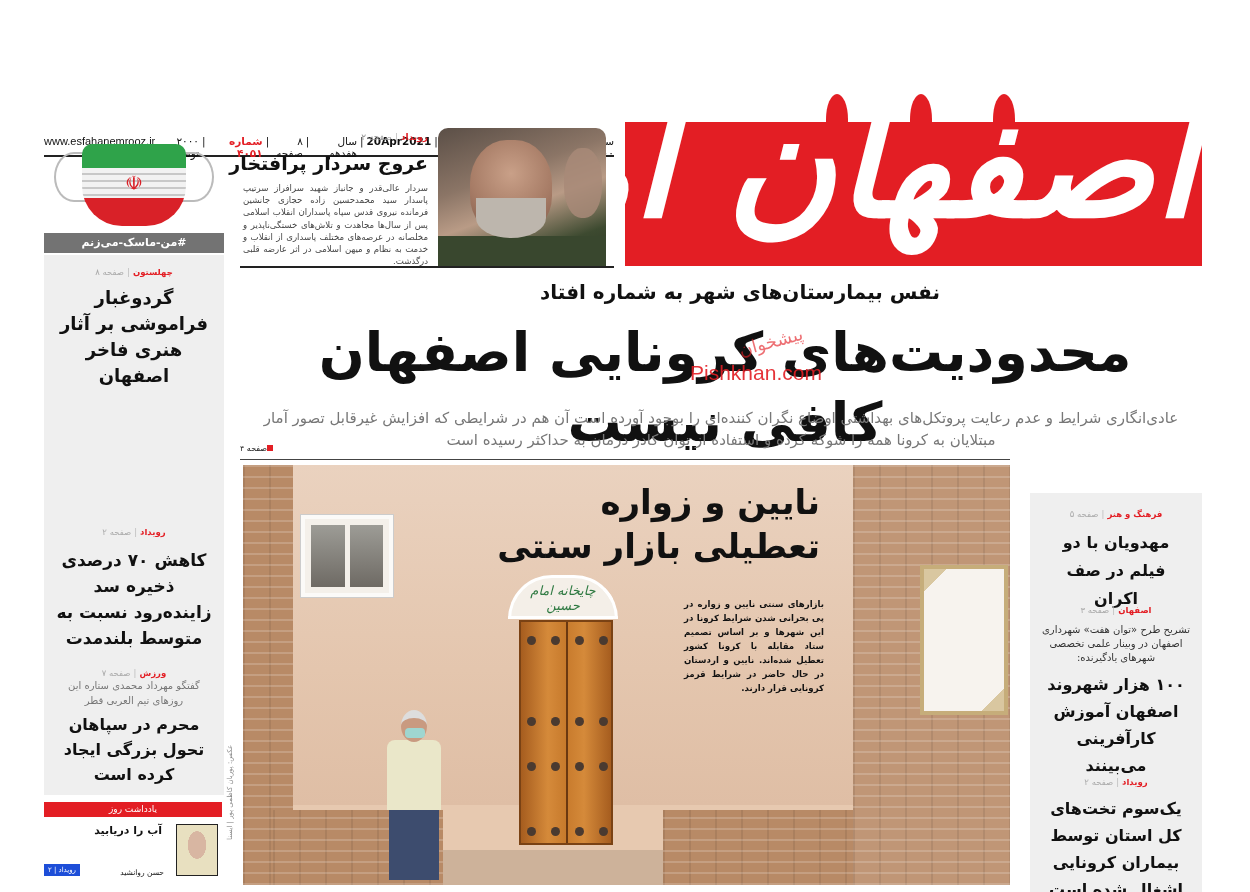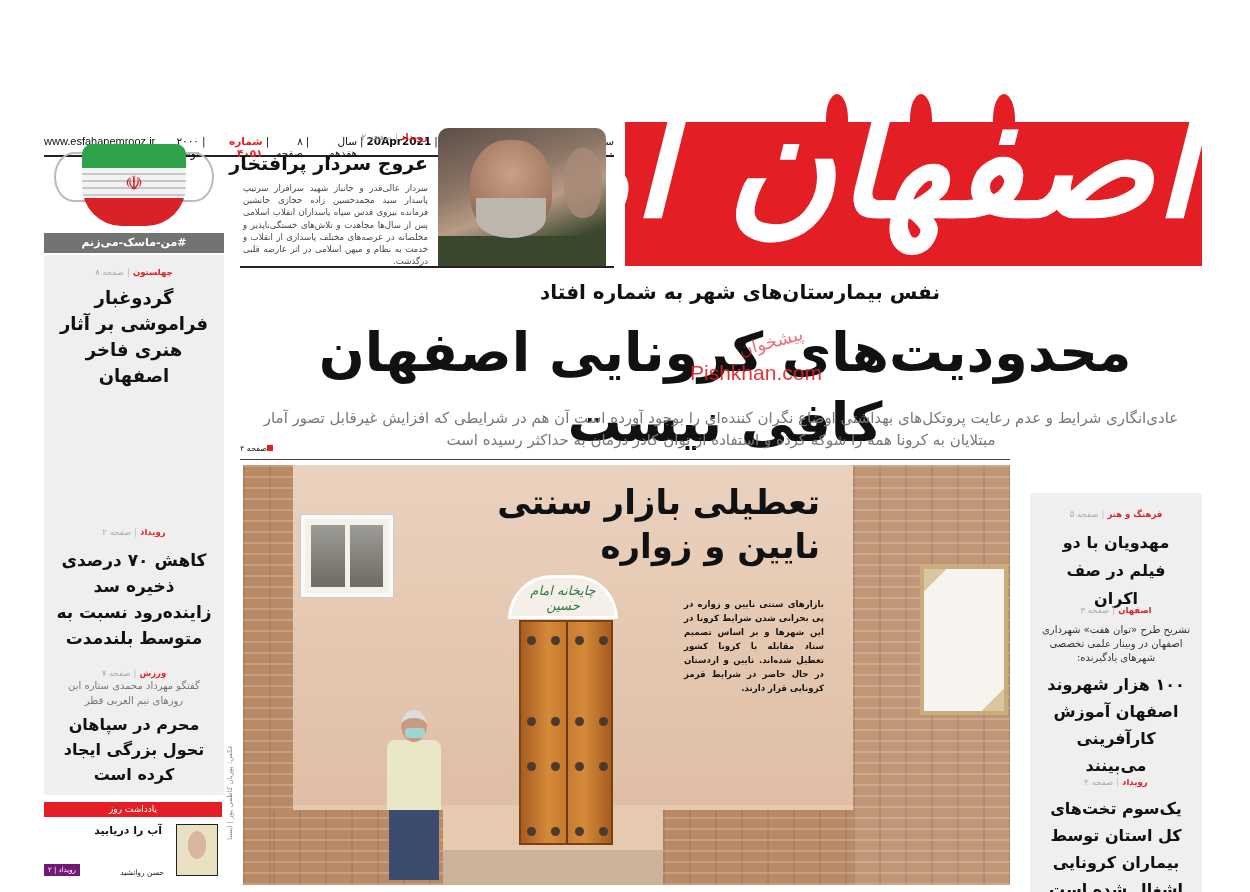--- a/index.html
+++ b/index.html
@@ -49,21 +49,21 @@
   .kicker .bar { color: #bbb; margin: 0 3px; }
   .side-title { font-weight: bold; text-align: center; color: #111; }
   .side-sub { font-size: 10px; color: #777; text-align: center; line-height: 15px; }
 
   
   #note { position: absolute; left: 0; top: 672px; width: 180px; height: 82px; }
   #note-bar { position: absolute; left: 0; top: 0; width: 178px; height: 15px; background: #e31e24; color: #fff; font-size: 9px; text-align: center; line-height: 15px; }
   #note-title { position: absolute; right: 62px; top: 22px; font-size: 11px; font-weight: bold; white-space: nowrap; }
   #note-photo { position: absolute; right: 6px; top: 22px; width: 42px; height: 52px; border: 1px solid #222; background: radial-gradient(ellipse at 50% 40%, #d8b6a2 0 32%, #e8e0c0 33% 100%); }
   #note-author { position: absolute; right: 60px; top: 66px; font-size: 7.5px; white-space: nowrap; }
-  #note-badge { position: absolute; left: 0; top: 62px; width: 36px; height: 12px; background: #701a75; color: #fff; font-size: 7px; text-align: center; line-height: 12px; }
+  #note-badge { position: absolute; left: 0; top: 62px; width: 36px; height: 12px; background: #1d4ed8; color: #fff; font-size: 7px; text-align: center; line-height: 12px; }
 
   
   #supertitle { left: 240px; top: 280px; width: 970px; text-align: center; font-size: 20px; font-weight: bold; padding-left: 30px; }
   #headline { left: 240px; top: 318px; width: 970px; text-align: center; font-size: 54px; font-weight: 900; letter-spacing: -2px; line-height: 70px; }
   #watermark { left: 690px; top: 335px; color: #e31e24; font-family: "Liberation Sans", sans-serif; font-size: 21px; direction: ltr; opacity: .9; }
   #watermark .site { display: block; margin-top: 26px; }
   #watermark .logo { position: absolute; left: 48px; top: -4px; font-size: 18px; color: #e31e24; opacity: .7; transform: rotate(-15deg); }
   #lede { left: 240px; top: 407px; width: 962px; text-align: center; font-size: 15px; color: #777; line-height: 22px; }
   #page-ref { left: 240px; top: 444px; font-size: 8px; color: #222; white-space: nowrap; }
   #page-ref .sq { display: inline-block; width: 6px; height: 6px; background: #e31e24; margin-right: 4px; }
@@ -224,22 +224,22 @@
       <span class="knob" style="left:78px;top:205px"></span>
   </div>
   <div id="mirror"></div>
   <div id="man">
     <div class="pants"></div>
       <div class="shirt"></div>
       <div class="head"></div>
       <div class="mask"></div>
   </div>
   <div id="story-title">
+    <div>نایین و زواره</div>
     <div>تعطیلی بازار سنتی</div>
-    <div>نایین و زواره</div>
   </div>
   <div id="story-body">بازارهای سنتی نایین و زواره در پی بحرانی شدن شرایط کرونا در این شهرها و بر اساس تصمیم ستاد مقابله با کرونا کشور تعطیل شده‌اند. نایین و اردستان در حال حاضر در شرایط قرمز کرونایی قرار دارند.</div>
 </div>
 <div id="credit" class="abs">عکس: پوریان کاظمی پور | ایسنا</div>
 
 <div id="right-col" class="abs">
   <div style="position:absolute;top:16px;left:0;width:172px;">
     <div class="kicker"><span class="sec">فرهنگ و هنر</span><span class="bar">|</span><span>صفحه ۵</span></div>
     <div class="side-title" style="font-size:16px;line-height:28px;margin-top:10px;padding:0 14px;">مهدویان با دو فیلم در صف اکران</div>
   </div>

